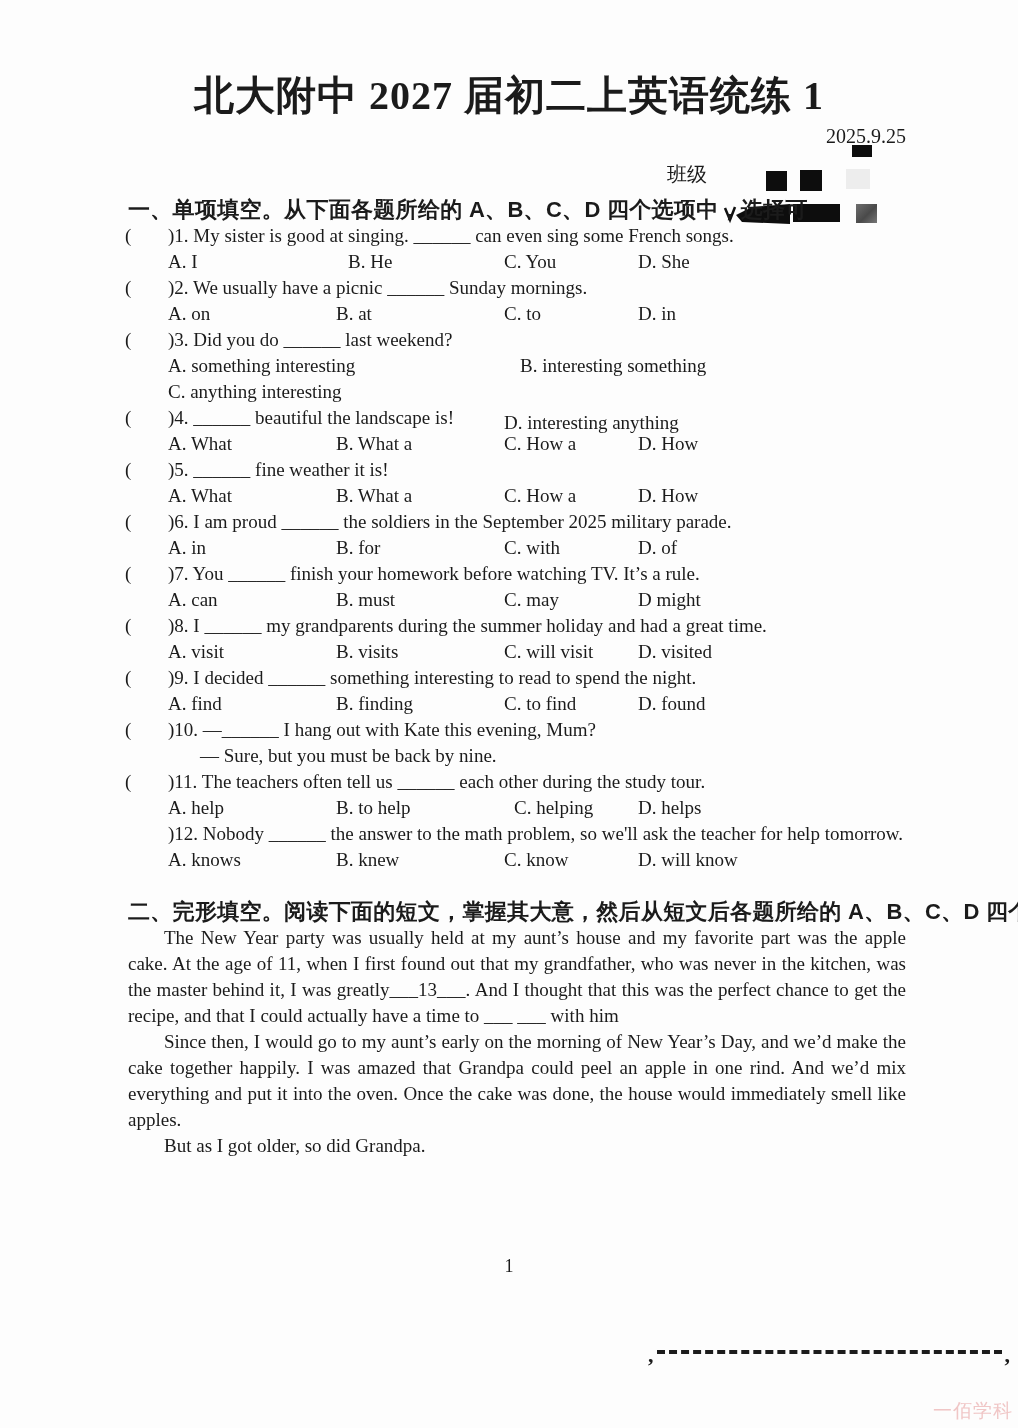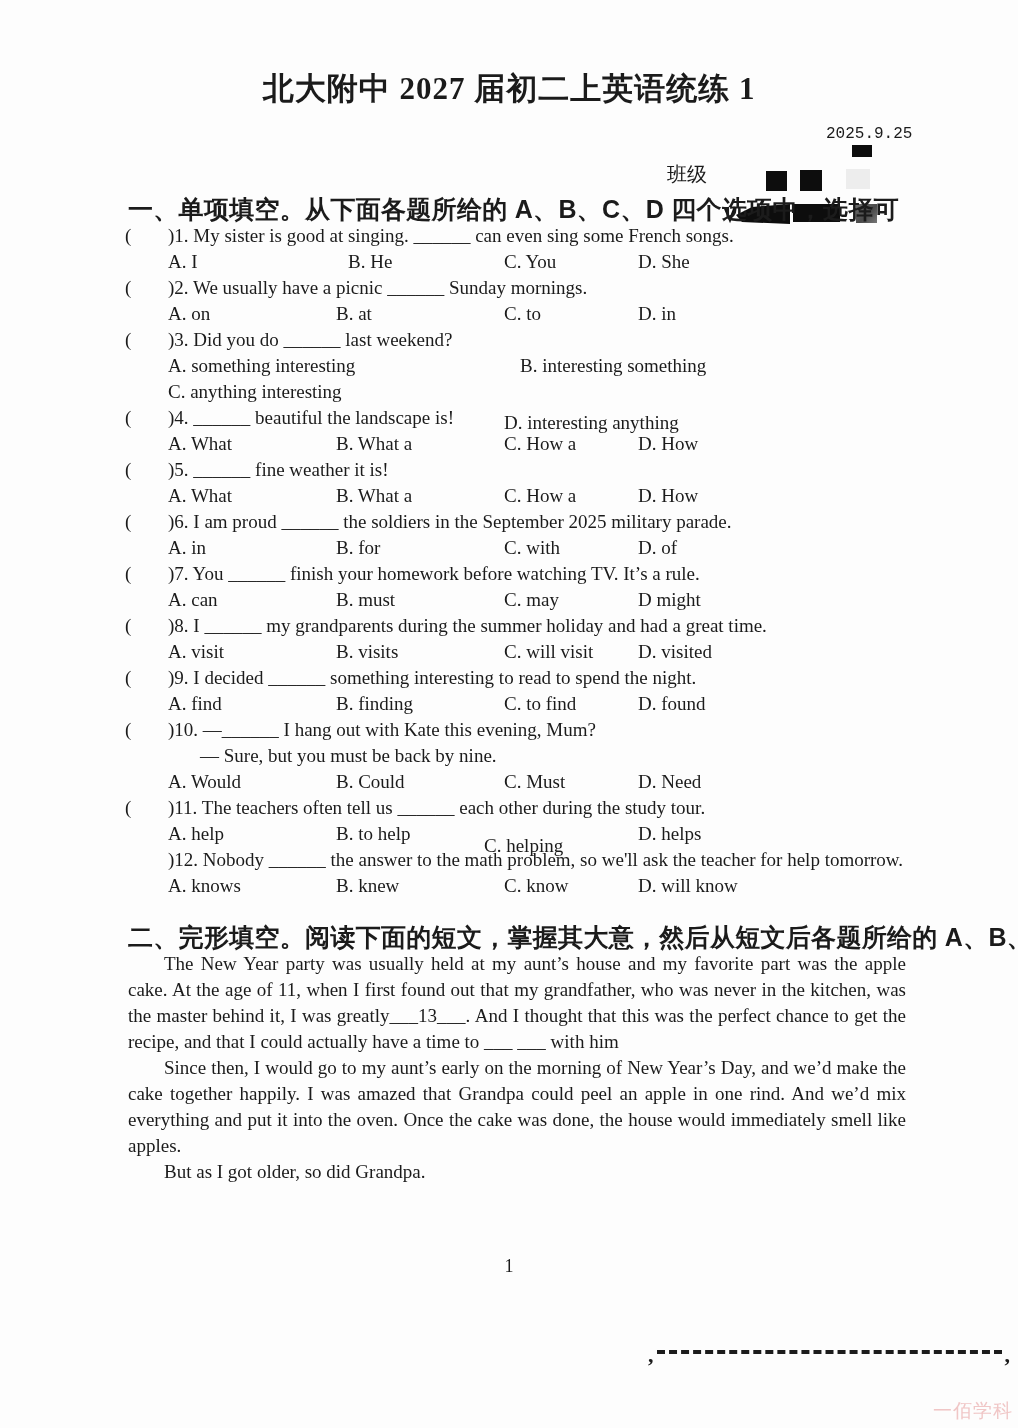--- a/index.html
+++ b/index.html
@@ -3,38 +3,38 @@
 <meta charset="utf-8">
 <style>
   html,body { margin:0; padding:0; background:#ffffff; }
   .page {
     position:relative; width:1018px; height:1428px;
     background:#fdfdfd; color:#1b1b1b; overflow:hidden;
     font-family:"Liberation Serif", serif;
   }
   .title {
     position:absolute; top:68px; left:0; width:100%;
-    text-align:center; font-size:31px; font-weight:700;
+    text-align:center; font-size:40px; font-weight:700;
     letter-spacing:1px; font-family:"Liberation Serif", serif;
   }
   .date {
     position:absolute; top:125px; left:826px;
-    font-size:16px; font-family:Liberation Mono, monospace;
+    font-size:20px; font-family:Liberation Serif, serif;
   }
   .class-label {
     position:absolute; top:161px; left:667px;
     font-size:20px; font-family:"Liberation Sans", sans-serif;
   }
   .content {
     position:absolute; top:196px; left:128px; width:778px;
     font-size:19px; line-height:26px;
   }
   .sec-head {
     font-family:"Liberation Sans", sans-serif;
-    font-weight:700; font-size:25px; line-height:27px;
+    font-weight:700; font-size:22px; line-height:27px;
     white-space:nowrap; letter-spacing:0.3px;
   }
   .q-line   { position:relative; height:26px; }
   .q-paren  { position:absolute; left:-3px; }
   .q-text   { position:absolute; left:40px; white-space:nowrap; }
   .q-line2  { position:relative; height:26px; padding-left:72px; white-space:nowrap; }
   .opt-row  { position:relative; height:26px; }
   .opt      { position:absolute; white-space:nowrap; }
   .section2 { margin-top:25px; }
   .passage p { margin:0; text-indent:36px; text-align:justify; }
@@ -174,34 +174,28 @@
             <span class="opt" style="left: 40px; text-align: right;">A. find</span>
             <span class="opt" style="left: 208px;">B. finding</span>
             <span class="opt" style="left: 376px;">C. to find</span>
             <span class="opt" style="left: 510px;">D. found</span>
           </div>
           <div class="q-line">
             <span class="q-paren">(</span>
             <span class="q-text">)10. —______ I hang out with Kate this evening, Mum?</span>
           </div>
           <div class="q-line2">— Sure, but you must be back by nine.</div>
-          <div class="opt-row">
-            <span class="opt" style="left: 40px;">A. Would</span>
-            <span class="opt" style="left: 208px;">B. Could</span>
-            <span class="opt" style="left: 376px;">C. Must</span>
-            <span class="opt" style="left: 510px;">D. Need</span>
-          </div>
           <div class="q-line">
             <span class="q-paren">(</span>
             <span class="q-text">)11. The teachers often tell us ______ each other during the study tour.</span>
           </div>
           <div class="opt-row">
             <span class="opt" style="left: 40px;">A. help</span>
             <span class="opt" style="left: 208px;">B. to help</span>
-            <span class="opt" style="left: 356px; margin-top: 12px;">C. helping</span>
+            <span class="opt" style="left: 386px;">C. helping</span>
             <span class="opt" style="left: 510px;">D. helps</span>
           </div>
           <div class="q-line">
             <span class="q-paren"></span>
             <span class="q-text">)12. Nobody ______ the answer to the math problem, so we'll ask the teacher for help tomorrow.</span>
           </div>
           <div class="opt-row">
             <span class="opt" style="left: 40px;">A. knows</span>
             <span class="opt" style="left: 208px;">B. knew</span>
             <span class="opt" style="left: 376px;">C. know</span>

